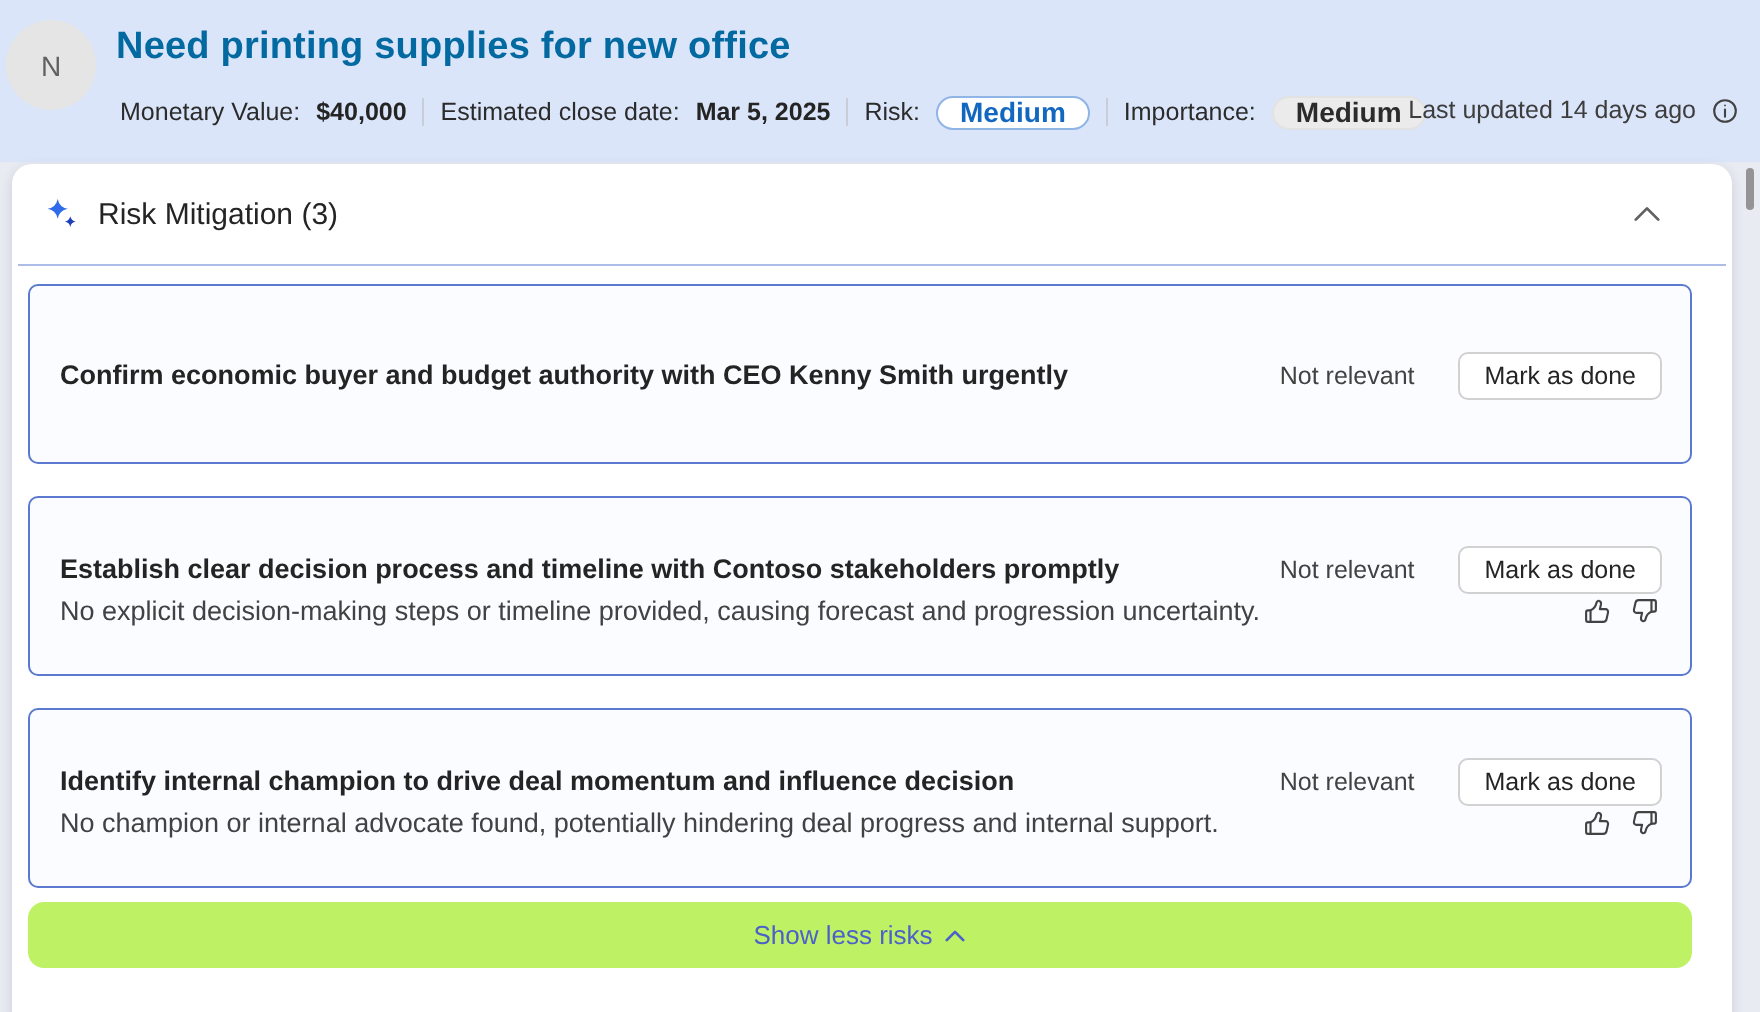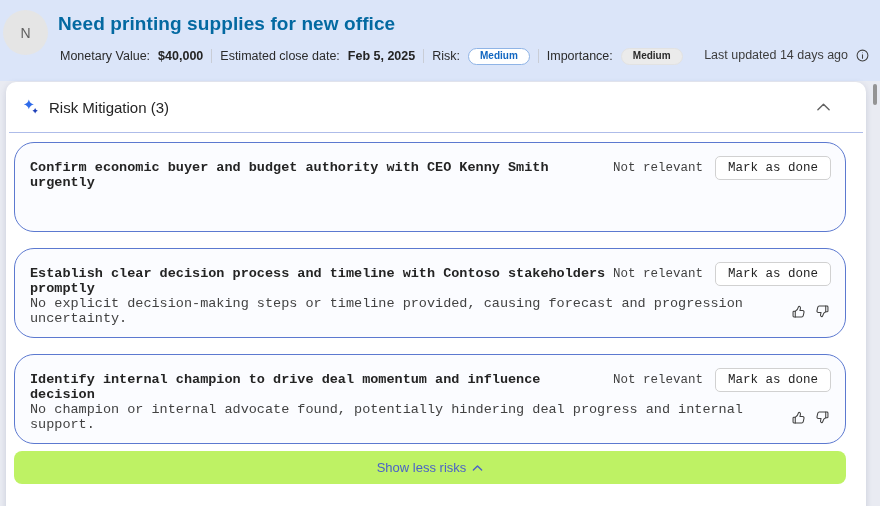--- a/index.html
+++ b/index.html
@@ -31,21 +31,21 @@
     position:absolute; left:60px; top:47px; height:18px;
     display:flex; align-items:center; gap:8px;
     font-size:12.5px; color:#242424; white-space:nowrap;
   }
   .meta-lbl { color:#2b2b2b; }
   .meta-val { font-weight:700; }
   .meta-sep { width:1px; height:14px; background:#c9cdd6; display:inline-block; }
   .pill {
     display:inline-flex; align-items:center; justify-content:center;
     height:17px; padding:0 11px; border-radius:999px;
-    font-size:10px; font-weight:700; line-height:1;
+    font-size:14px; font-weight:700; line-height:1;
   }
   .pill-risk { background:#ffffff; border:1px solid #8fb4e6; color:#1267c1; }
   .pill-importance { background:#ebebeb; border:1px solid #e2e2e2; color:#2b2b2b; }
   .head-right {
     position:absolute; right:10px; top:46px; height:18px;
     display:flex; align-items:center; gap:7px;
     font-size:12.5px; color:#3d3d3d;
   }
 
   
@@ -62,27 +62,27 @@
     margin:0 3px;
   }
   .section-title { font-size:15px; font-weight:400; color:#242424; margin-left:9px; }
   .collapse-btn {
     margin-left:auto; background:none; border:none; cursor:pointer;
     width:24px; height:24px; display:flex; align-items:center; justify-content:center;
   }
 
   .cards { padding:9px 20px 0 8px; display:flex; flex-direction:column; gap:16px; }
   .risk-card {
-    border:1.5px solid #5c79d0; border-radius:20px; background:#fbfcff;
+    border:1.5px solid #5c79d0; border-radius:5px; background:#fbfcff;
     padding:13px 14px 12px 15px; height:90px;
-    display:flex; flex-direction:column; justify-content:flex-start;font-family:Liberation Mono, monospace;
+    display:flex; flex-direction:column; justify-content:center;
   }
   .card-row { display:flex; align-items:flex-start; justify-content:space-between; }
   .card-title { font-size:13.5px; font-weight:700; color:#242424; padding-top:4px; }
-  .card-actions { display:flex; align-items:center; gap:10px; flex:none; }
+  .card-actions { display:flex; align-items:center; gap:20px; flex:none; }
   .btn-text {
     background:none; border:none; font-family:inherit;
     font-size:12.5px; color:#424242; cursor:pointer; padding:4px 2px;
   }
   .btn-outline {
     background:#ffffff; border:1px solid #d1d1d1; border-radius:5px;
     font-family:inherit; font-size:12.5px; color:#242424;
     padding:4px 12px; cursor:pointer;
   }
   .card-row2 { display:flex; align-items:center; justify-content:space-between; }
@@ -109,21 +109,21 @@
 <div class="header">
   <div class="avatar">
     <span>N</span>
   </div>
   <div class="page-title">Need printing supplies for new office</div>
   <div class="meta-row">
     <span class="meta-lbl">Monetary Value:</span>
     <span class="meta-val">$40,000</span>
     <span class="meta-sep"></span>
     <span class="meta-lbl">Estimated close date:</span>
-    <span class="meta-val">Feb 5, 2025</span>
+    <span class="meta-val">Mar 5, 2025</span>
     <span class="meta-sep"></span>
     <span class="meta-lbl">Risk:</span>
     <span class="pill pill-risk">Medium</span>
     <span class="meta-sep"></span>
     <span class="meta-lbl">Importance:</span>
     <span class="pill pill-importance">Medium</span>
   </div>
   <div class="head-right">
     <span>Last updated 14 days ago</span>
     <span class="icon-btn">

